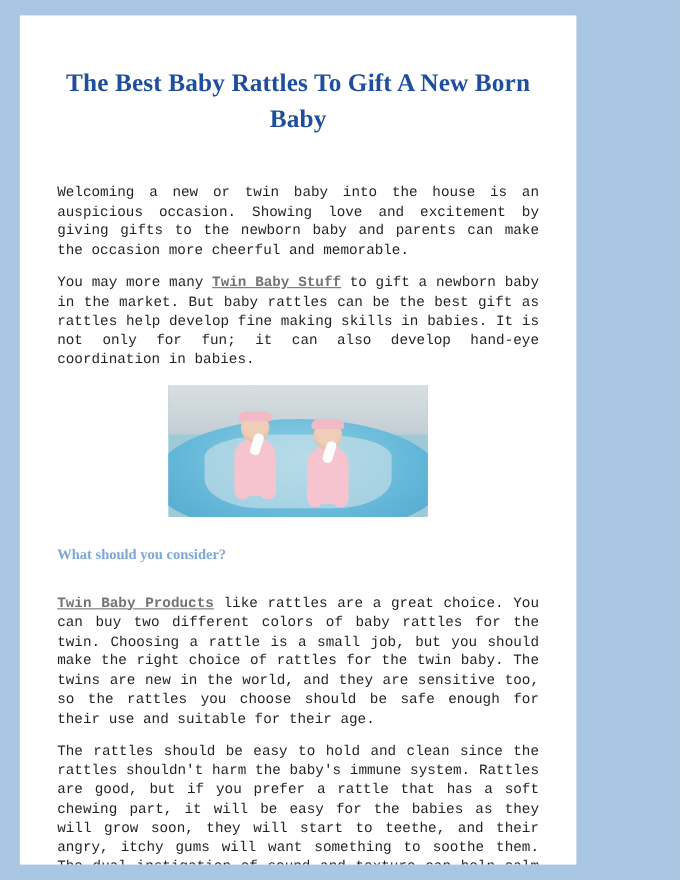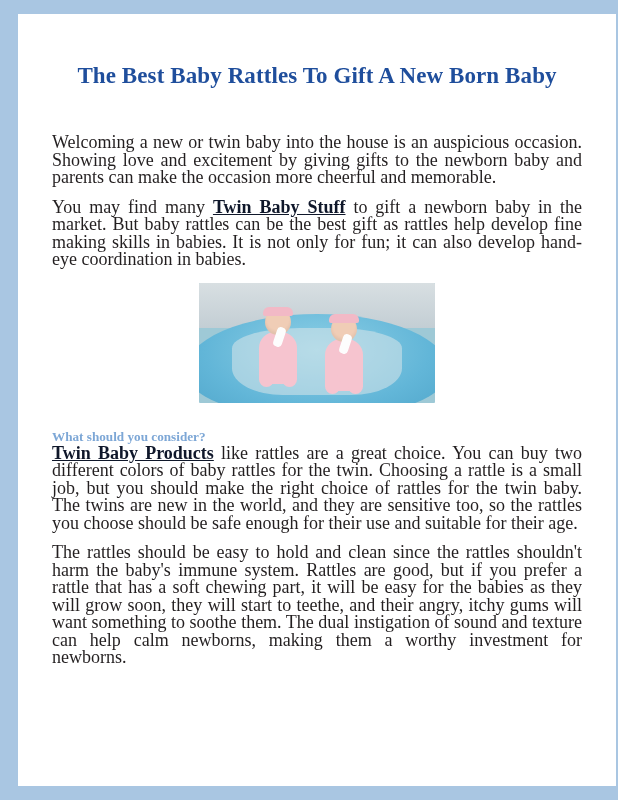--- a/index.html
+++ b/index.html
@@ -10,21 +10,21 @@
   body {
     width: 618px;
     height: 800px;
     font-family: "Liberation Serif", serif;
     overflow: hidden;
   }
   .page {
     position: absolute;
     left: 18px;
     top: 14px;
-    width: 598px;
+    width: 506px;
     height: 772px;
     background: #ffffff;
     box-sizing: border-box;
     padding: 46px 34px 0 34px;
     overflow: hidden;
   }
   h1.doc-title {
     margin: 0 0 0 0;
     font-family: "Liberation Serif", serif;
     font-size: 23px;
@@ -32,30 +32,31 @@
     font-weight: bold;
     color: #1f4e9c;
     text-align: center;
     letter-spacing: 0.1px;
   }
   .body-block {
     margin-top: 42px;
   }
   p.para {
     margin: 0 0 12px 0;
-    font-size: 18px;
+    font-size: 13px;
     line-height: 17.5px;
     color: #231f20;
     text-align: justify;
+    font-family: Liberation Mono, monospace;
   }
   p.para:last-child {
     margin-bottom: 0;
   }
   a.inline-link {
-    color: #0f172a;
+    color: #737373;
     text-decoration: underline;
     font-weight: bold;
   }
   .figure {
     margin: 14px 0 10px 0;
     display: flex;
     justify-content: center;
   }
   .photo {
     width: 236px;
@@ -140,42 +141,42 @@
     position: absolute;
     left: 24px;
     top: 18px;
     width: 9px;
     height: 20px;
     background: #fdfdfd;
     border-radius: 4px;
     transform: rotate(18deg);
   }
   .subhead {
-    margin: 26px 0 0 0;
+    margin: 26px 0 28px 0;
     font-size: 13.2px;
     font-weight: bold;
     color: #7da7d6;
   }
   .gap-lg { height: 16px; }
 </style>
 </head>
 <body>
 
 <div class="page">
 
   <h1 class="doc-title">The Best Baby Rattles To Gift A New Born Baby</h1>
 
   <div class="body-block">
 
     <p class="para">
       <span>Welcoming a new or twin baby into the house is an auspicious occasion. Showing love and excitement by giving gifts to the newborn baby and parents can make the occasion more cheerful and memorable.</span>
     </p>
 
     <p class="para">
-      <span>You may find many </span><a class="inline-link" href="#">Twin Baby Stuff</a><span> to gift a newborn baby in the market. But baby rattles can be the best gift as rattles help develop fine making skills in babies. It is not only for fun; it can also develop hand-eye coordination in babies.</span>
+      <span>You may more many </span><a class="inline-link" href="#">Twin Baby Stuff</a><span> to gift a newborn baby in the market. But baby rattles can be the best gift as rattles help develop fine making skills in babies. It is not only for fun; it can also develop hand-eye coordination in babies.</span>
     </p>
 
 
     <div class="figure">
       <div class="photo">
         <div class="bg-top"></div>
         <div class="pillow"></div>
         <div class="blanket"></div>
         <div class="baby left">
           <div class="body"></div>

